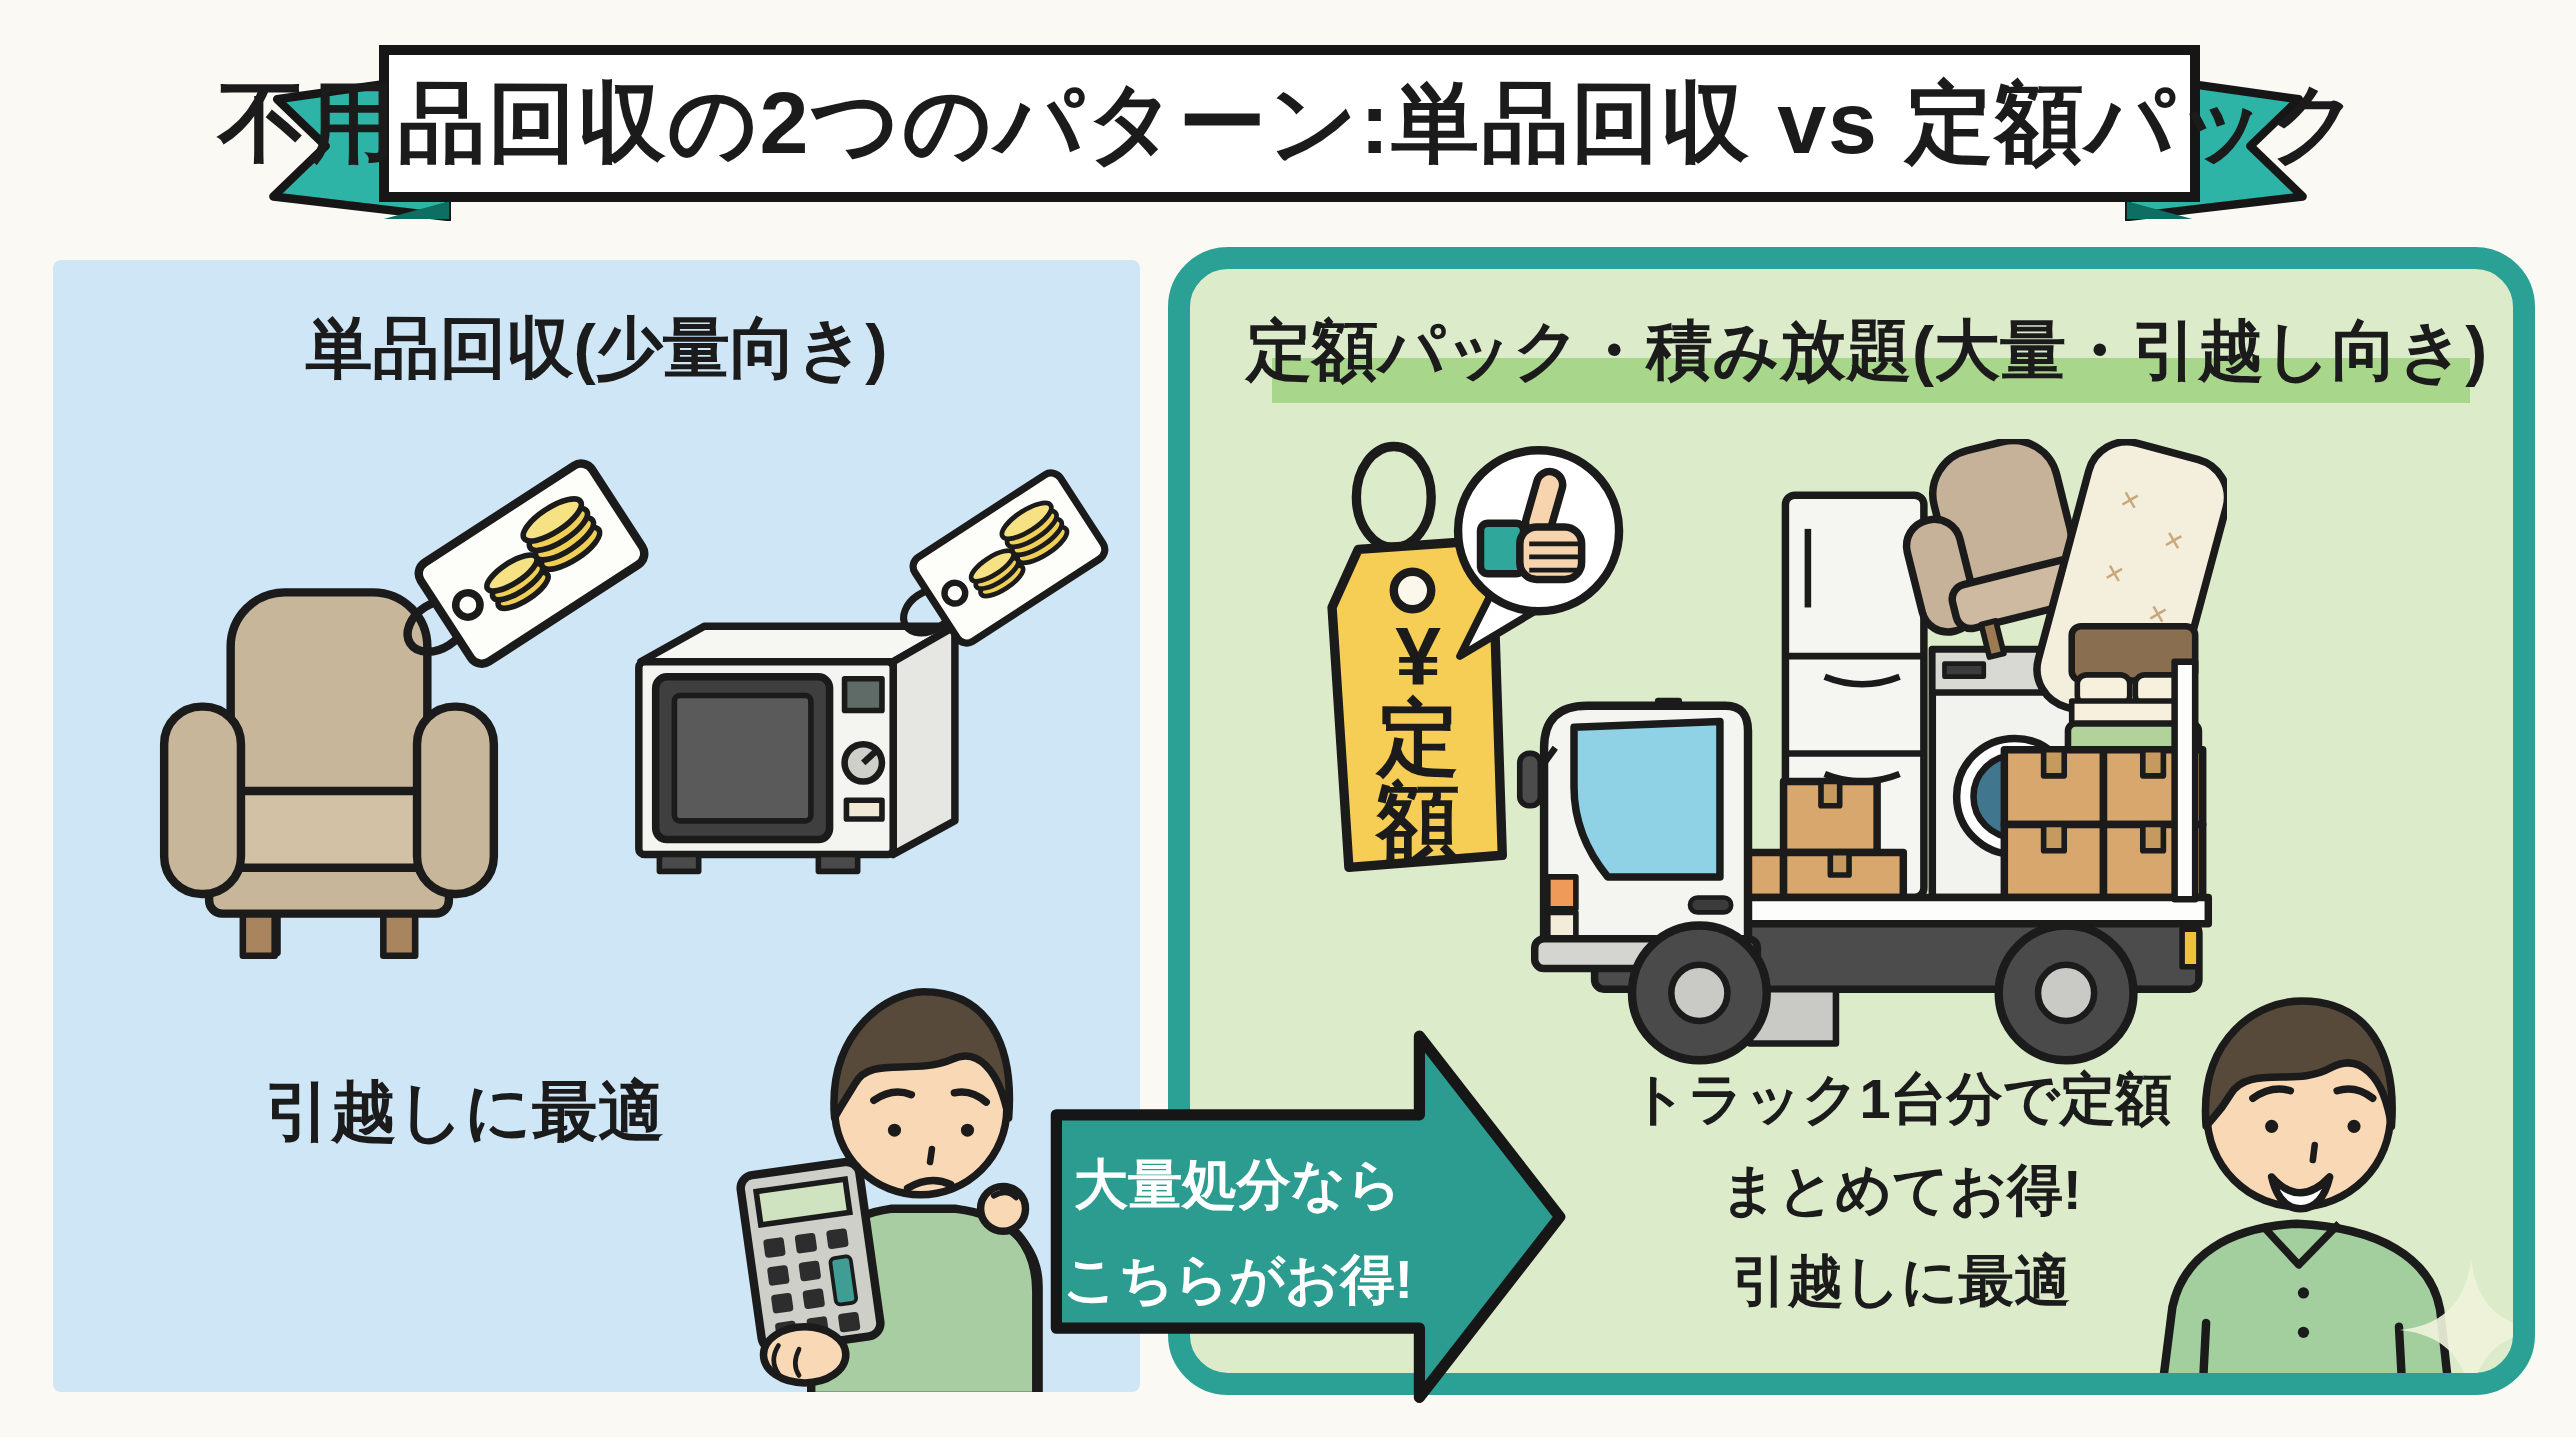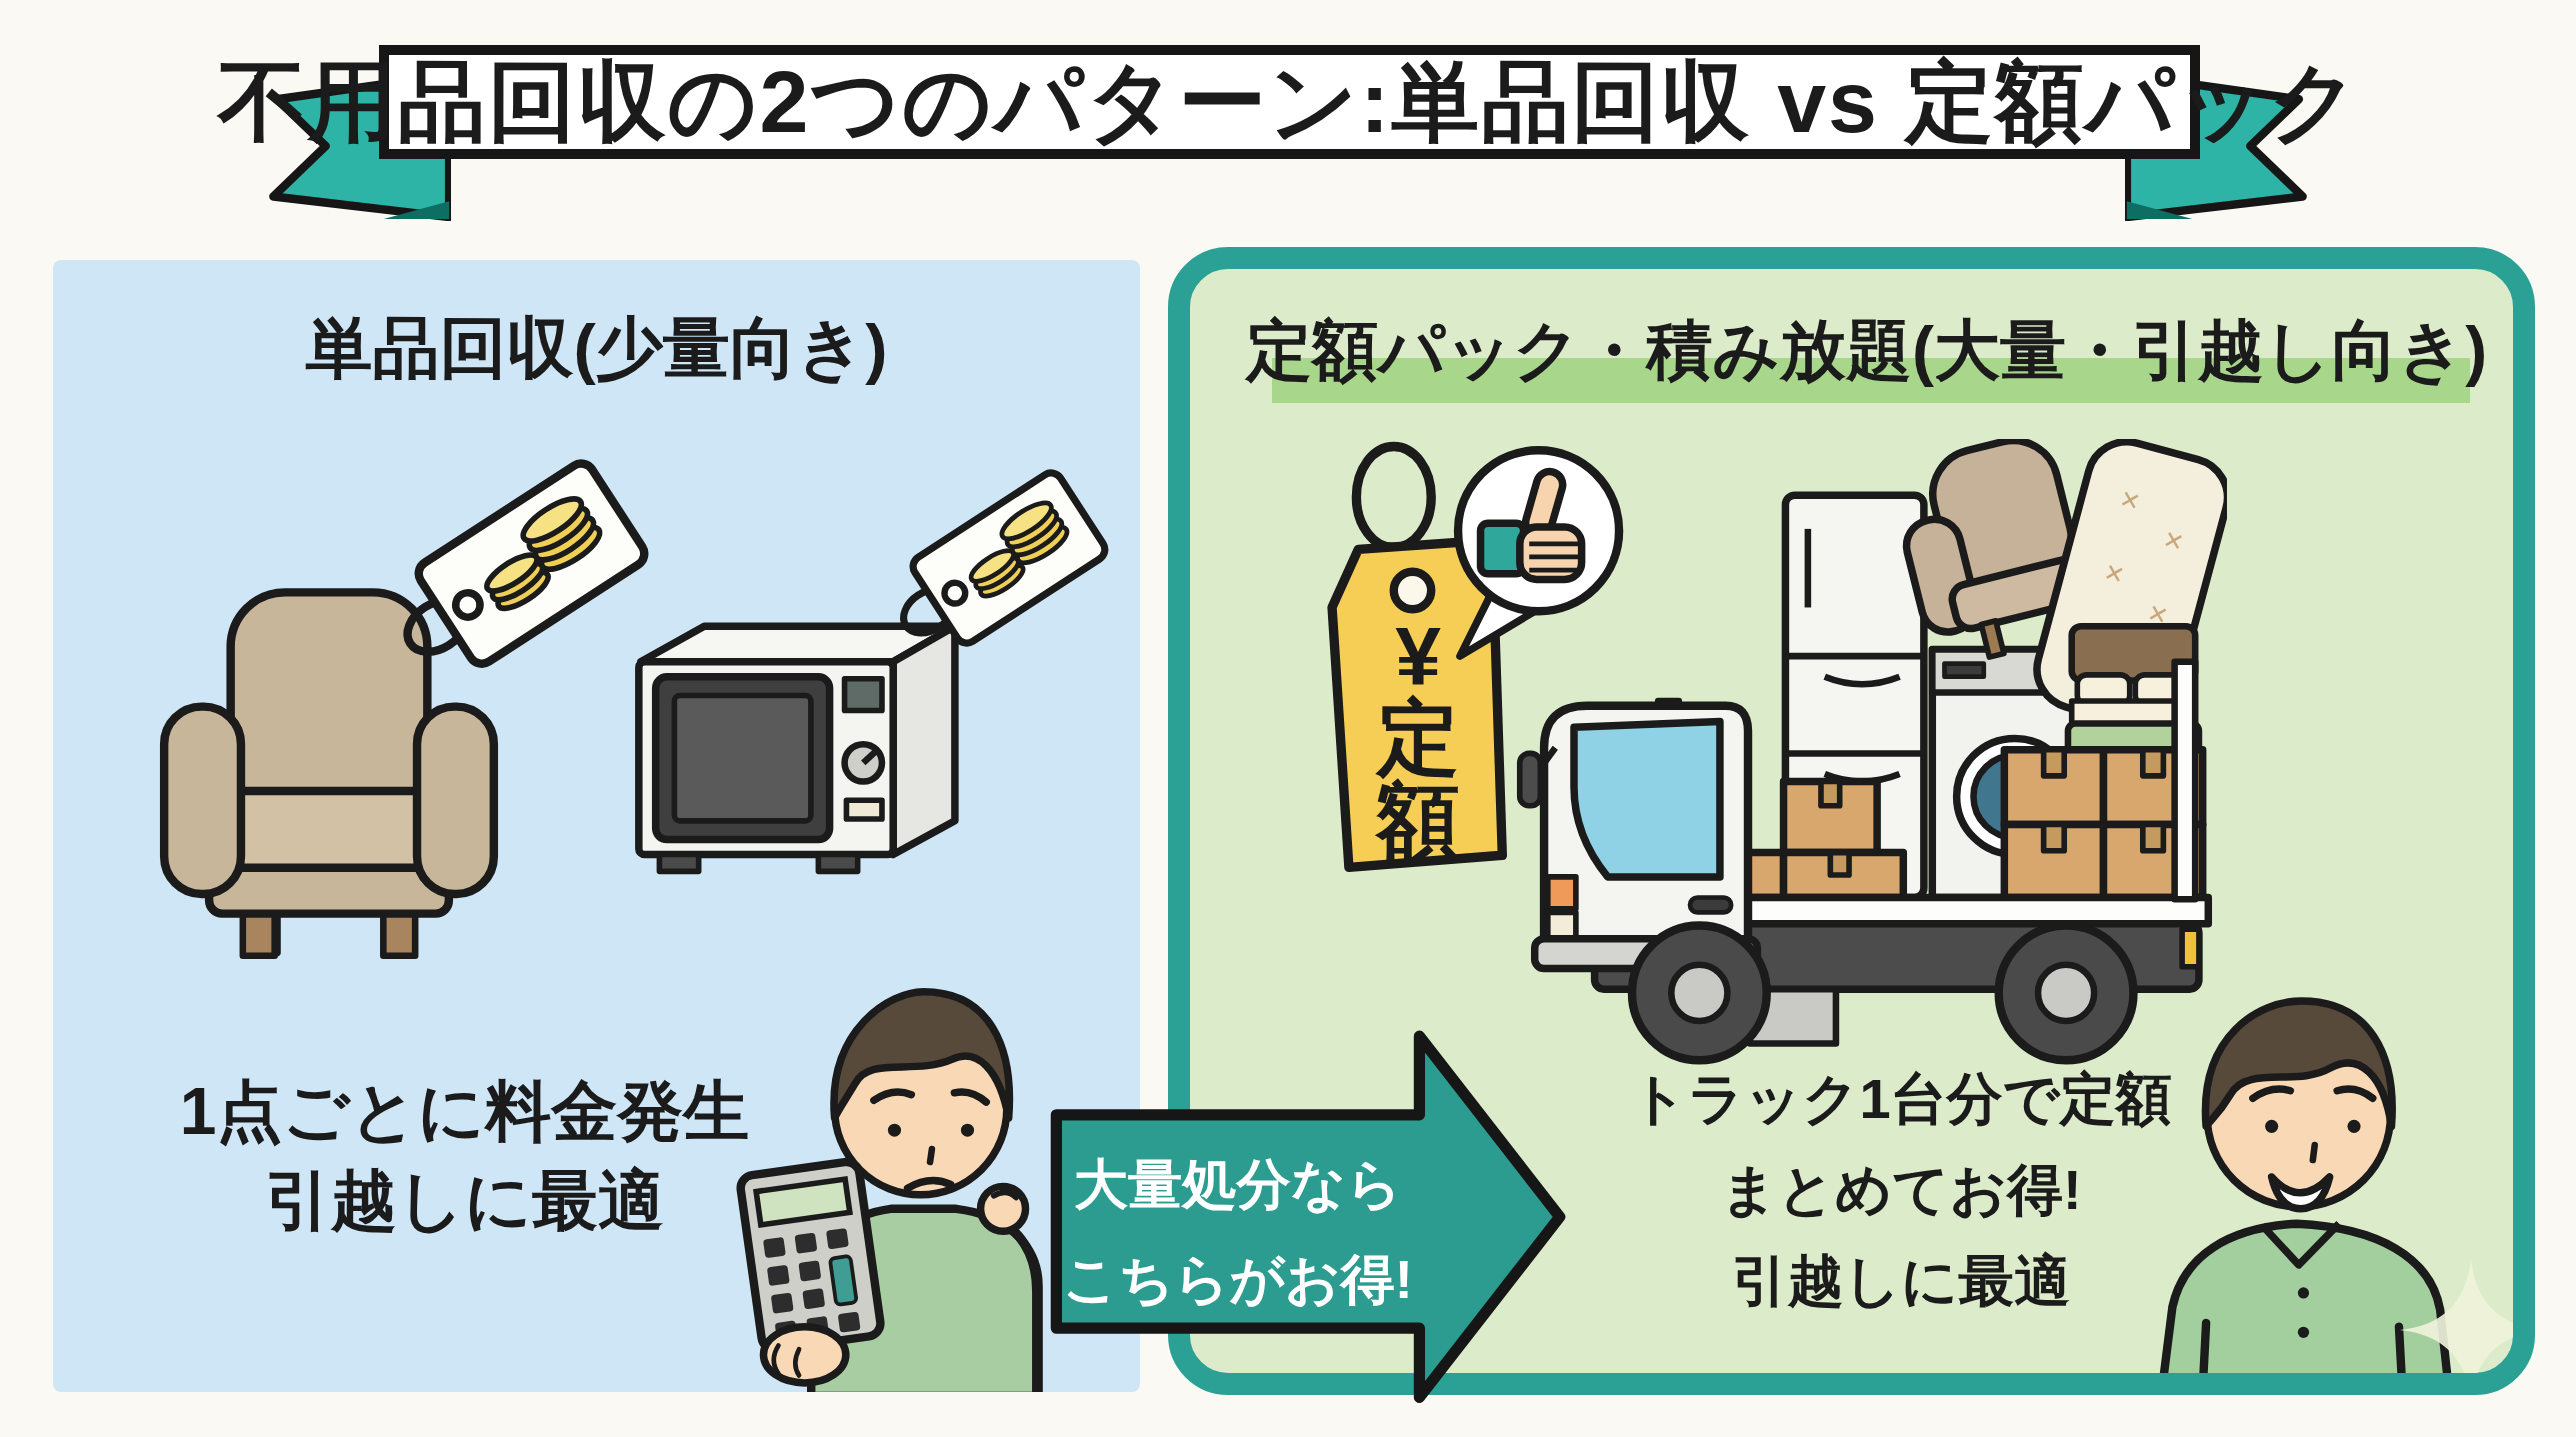--- a/index.html
+++ b/index.html
@@ -5,21 +5,21 @@
   html,body{margin:0;padding:0;background:#fbf9f4;}
   #stage{
     position:relative;width:2576px;height:1438px;overflow:hidden;
     background:#fbf9f4;
     font-family:"Liberation Sans","DejaVu Sans",sans-serif;
     color:#1b1b1b;
   }
   .abs{position:absolute;}
   
   #banner-box{
-    left:379px;top:45px;width:1821px;height:114px;
+    left:379px;top:45px;width:1821px;height:157px;
     background:#ffffff;border:10.3px solid #161616;box-sizing:border-box;
     display:flex;align-items:center;justify-content:center;z-index:3;
   }
   #banner-title{font-size:88px;font-weight:800;letter-spacing:1.9px;white-space:nowrap;}
   .ribbon{z-index:2;}
   
   #left-panel{
     left:53px;top:260px;width:1087px;height:1132px;
     background:#cee6f6;border-radius:8px;overflow:hidden;
   }
@@ -125,21 +125,20 @@
           <ellipse cx="215" cy="136" rx="36" ry="13" fill="#f0cf55"></ellipse>
           <ellipse cx="215" cy="124" rx="36" ry="13" fill="#f6e283"></ellipse>
           <ellipse cx="148" cy="170" rx="31" ry="11" fill="#f0cf55"></ellipse>
           <ellipse cx="148" cy="159" rx="31" ry="11" fill="#f0cf55"></ellipse>
           <ellipse cx="148" cy="148" rx="31" ry="11" fill="#f6e283"></ellipse>
         </g>
       </g>
     </svg>
 
     <div class="caption" id="left-caption">
-      <div>1点ごとに料金発生</div>
       <div>引越しに最適</div>
     </div>
 
     <svg class="abs" style="left:669px;top:713px;" width="403" height="423" viewBox="0 0 430 452">
 
       <path d="M95,452 L95,335 C95,288 135,258 180,252 L250,252 C300,258 338,288 338,335 L338,452 Z" fill="#a9cda2" stroke="#1b1b1b" stroke-width="9" stroke-linejoin="round"></path>
 
       <circle cx="212" cy="145" r="92" fill="#f9d9b5" stroke="#1b1b1b" stroke-width="8"></circle>
       <path d="M120,155 C112,60 180,20 215,20 C285,20 312,78 306,155 C296,102 272,80 246,92 C205,110 158,88 142,118 C130,138 124,146 120,155 Z" fill="#584a3a" stroke="#1b1b1b" stroke-width="8" stroke-linejoin="round"></path>
 

